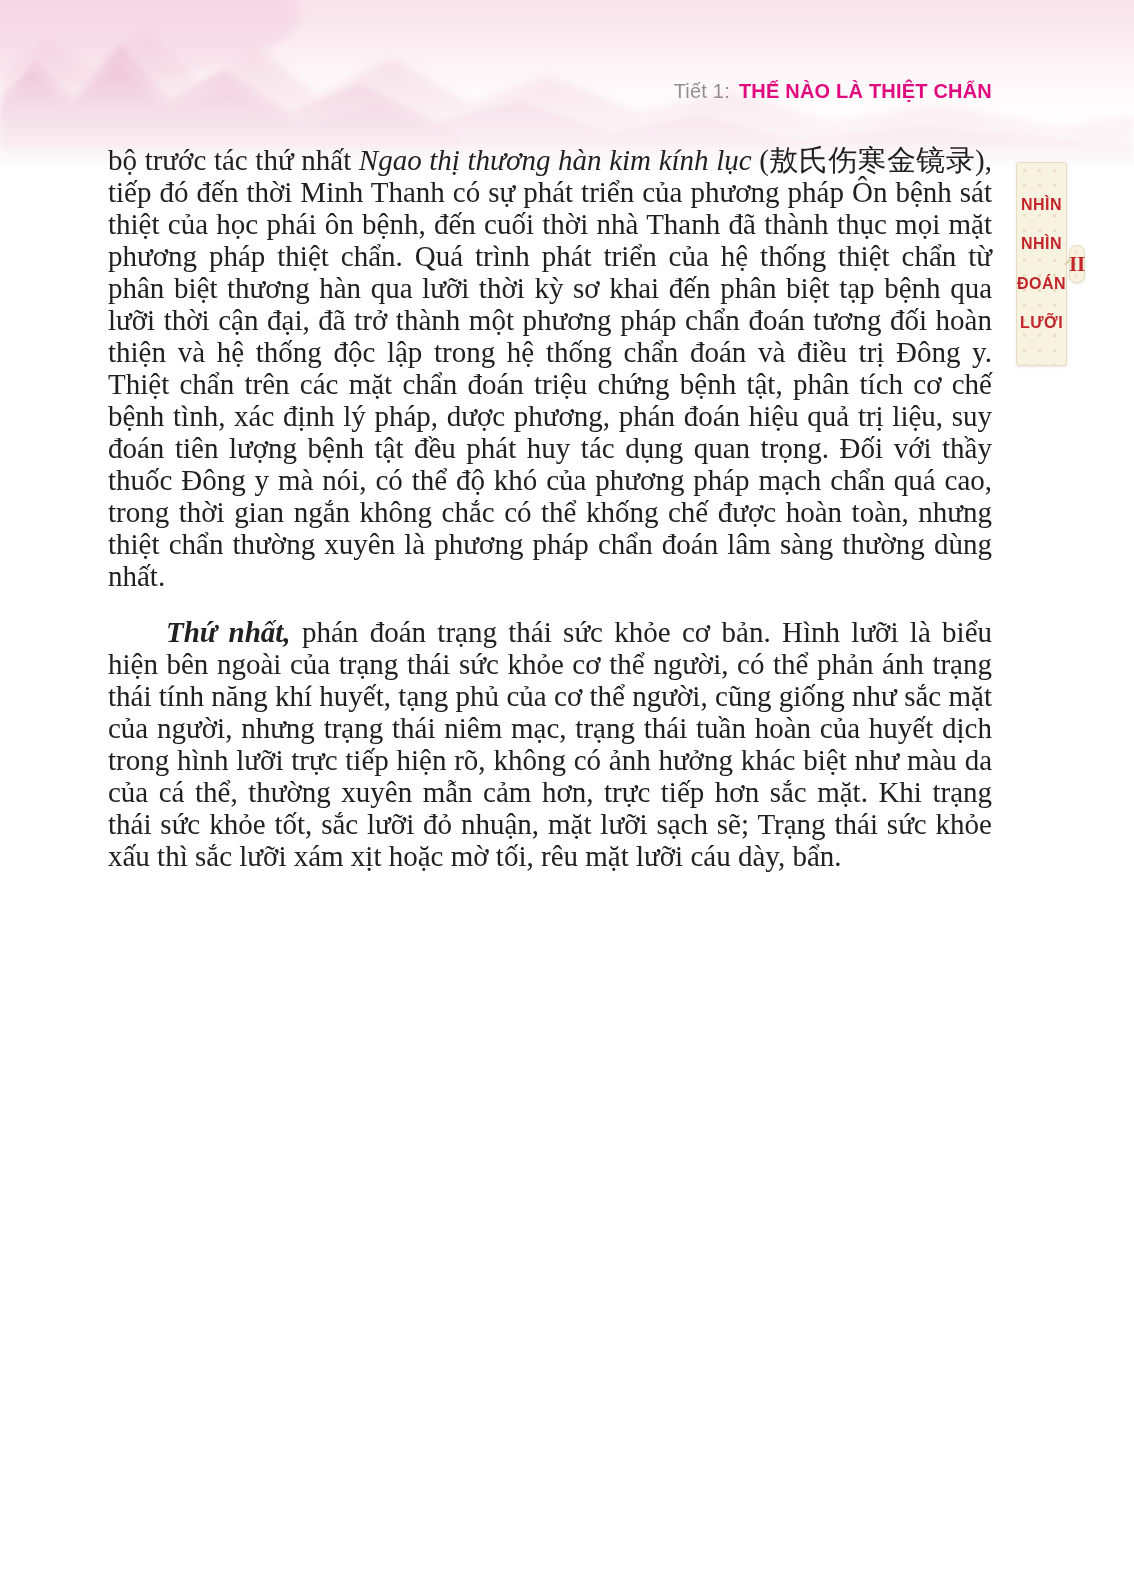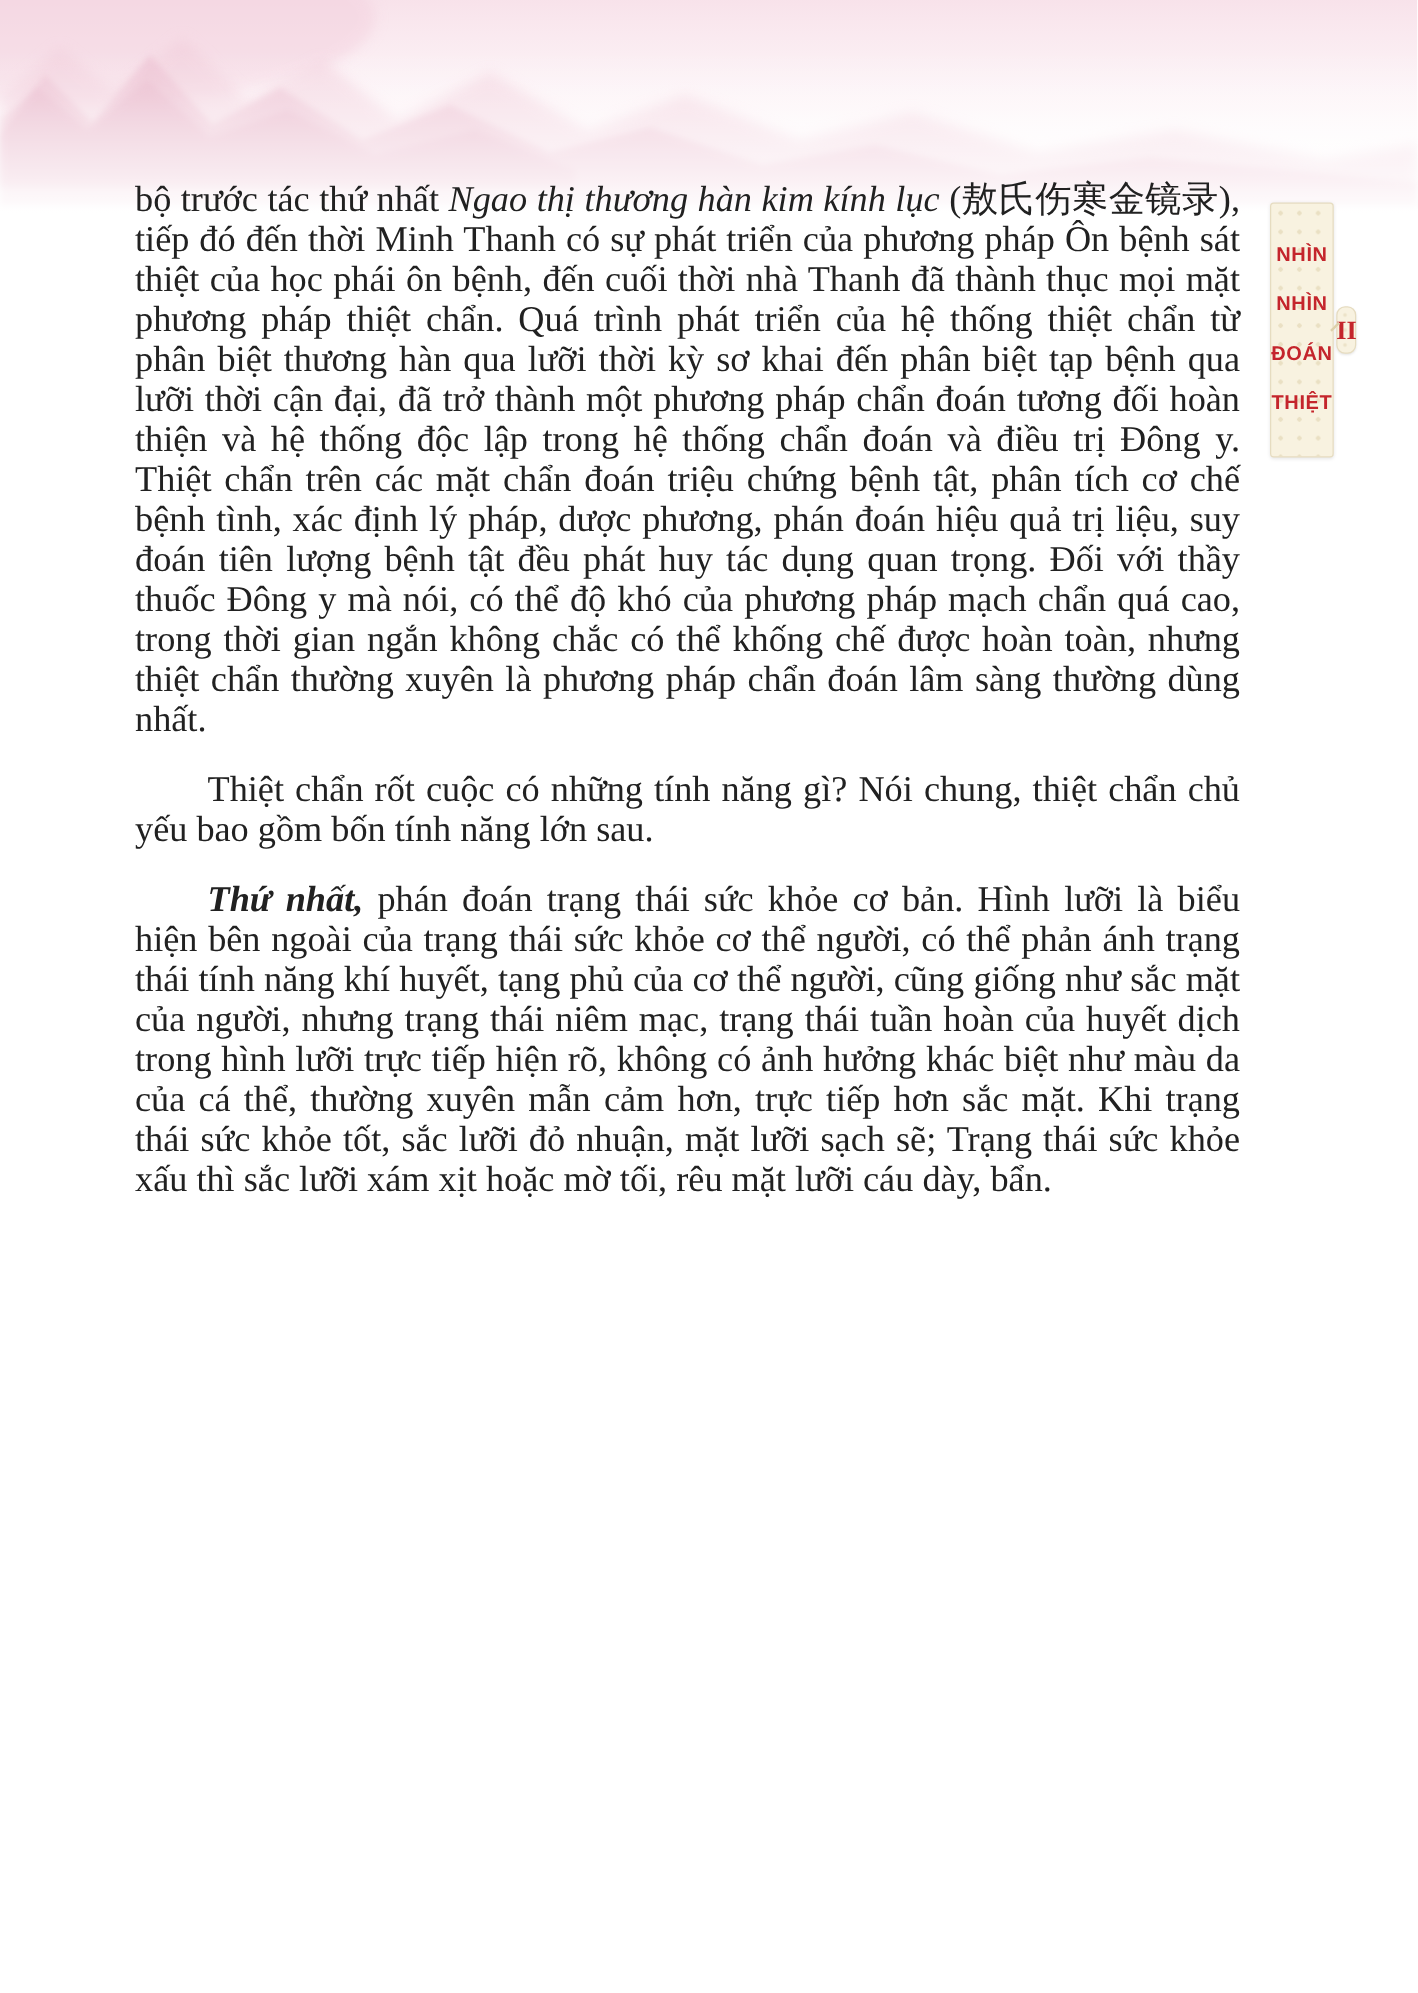--- a/index.html
+++ b/index.html
@@ -138,36 +138,38 @@
       </defs>
       <rect x="0" y="0" width="1134" height="160" fill="url(#wash)"></rect>
       <ellipse cx="70" cy="14" rx="230" ry="70" fill="#f3cfdd" opacity="0.5" filter="url(#blur1)"></ellipse>
       <path d="M0,78 L48,38 L92,74 L146,30 L198,80 L258,48 L318,96 L392,58 L470,104 L548,76 L640,112 L730,90 L830,122 L940,104 L1060,128 L1134,116 L1134,150 L0,150 Z" fill="#f2cfdc" opacity="0.6" filter="url(#blur1)"></path>
       <path d="M0,108 L36,60 L74,98 L120,44 L170,100 L224,70 L290,112 L360,84 L440,122 L520,102 L610,132 L700,116 L800,140 L920,126 L1134,146 L1134,165 L0,165 Z" fill="#eab9cc" opacity="0.55" filter="url(#blur2)"></path>
       <path d="M0,96 L30,70 L70,104 L118,64 L168,110 L230,88 L300,124 L380,104 L460,136 L460,150 L0,150 Z" fill="#e3a8bf" opacity="0.35" filter="url(#blur2)"></path>
       <rect x="0" y="40" width="1134" height="145" fill="url(#fadeout)"></rect>
     </svg>
   </div>
 
+  <div class="page-header">
+    <span class="section-label">Tiết 1:</span><span class="section-title">THẾ NÀO LÀ THIỆT CHẨN</span>
+  </div>
 
   <div class="bookmark">
     <div class="ribbon">
       <span class="ribbon-word">NHÌN</span>
       <span class="ribbon-word">NHÌN</span>
       <span class="ribbon-word">ĐOÁN</span>
-      <span class="ribbon-word">THIỆT</span>
+      <span class="ribbon-word">LƯỠI</span>
     </div>
     <div class="diamond"></div>
     <div class="string"></div>
     <div class="tag">
       <span class="tag-num">II</span>
     </div>
   </div>
 
   <div class="body-text">
     <p class="para"><span>bộ trước tác thứ nhất </span><span class="book-title">Ngao thị thương hàn kim kính lục</span><span> (敖氏伤寒金镜录), tiếp đó đến thời Minh Thanh có sự phát triển của phương pháp Ôn bệnh sát thiệt của học phái ôn bệnh, đến cuối thời nhà Thanh đã thành thục mọi mặt phương pháp thiệt chẩn. Quá trình phát triển của hệ thống thiệt chẩn từ phân biệt thương hàn qua lưỡi thời kỳ sơ khai đến phân biệt tạp bệnh qua lưỡi thời cận đại, đã trở thành một phương pháp chẩn đoán tương đối hoàn thiện và hệ thống độc lập trong hệ thống chẩn đoán và điều trị Đông y. Thiệt chẩn trên các mặt chẩn đoán triệu chứng bệnh tật, phân tích cơ chế bệnh tình, xác định lý pháp, dược phương, phán đoán hiệu quả trị liệu, suy đoán tiên lượng bệnh tật đều phát huy tác dụng quan trọng. Đối với thầy thuốc Đông y mà nói, có thể độ khó của phương pháp mạch chẩn quá cao, trong thời gian ngắn không chắc có thể khống chế được hoàn toàn, nhưng thiệt chẩn thường xuyên là phương pháp chẩn đoán lâm sàng thường dùng nhất.</span></p>
 
-    <p class="para indent"><span>Thiệt chẩn rốt cuộc có những tính năng gì? Nói chung, thiệt chẩn chủ yếu bao gồm bốn tính năng lớn sau.</span></p>
 
     <p class="para indent"><span class="lead">Thứ nhất,</span><span> phán đoán trạng thái sức khỏe cơ bản. Hình lưỡi là biểu hiện bên ngoài của trạng thái sức khỏe cơ thể người, có thể phản ánh trạng thái tính năng khí huyết, tạng phủ của cơ thể người, cũng giống như sắc mặt của người, nhưng trạng thái niêm mạc, trạng thái tuần hoàn của huyết dịch trong hình lưỡi trực tiếp hiện rõ, không có ảnh hưởng khác biệt như màu da của cá thể, thường xuyên mẫn cảm hơn, trực tiếp hơn sắc mặt. Khi trạng thái sức khỏe tốt, sắc lưỡi đỏ nhuận, mặt lưỡi sạch sẽ; Trạng thái sức khỏe xấu thì sắc lưỡi xám xịt hoặc mờ tối, rêu mặt lưỡi cáu dày, bẩn.</span></p>
   </div>
 
 </div>
 
 </body></html>

